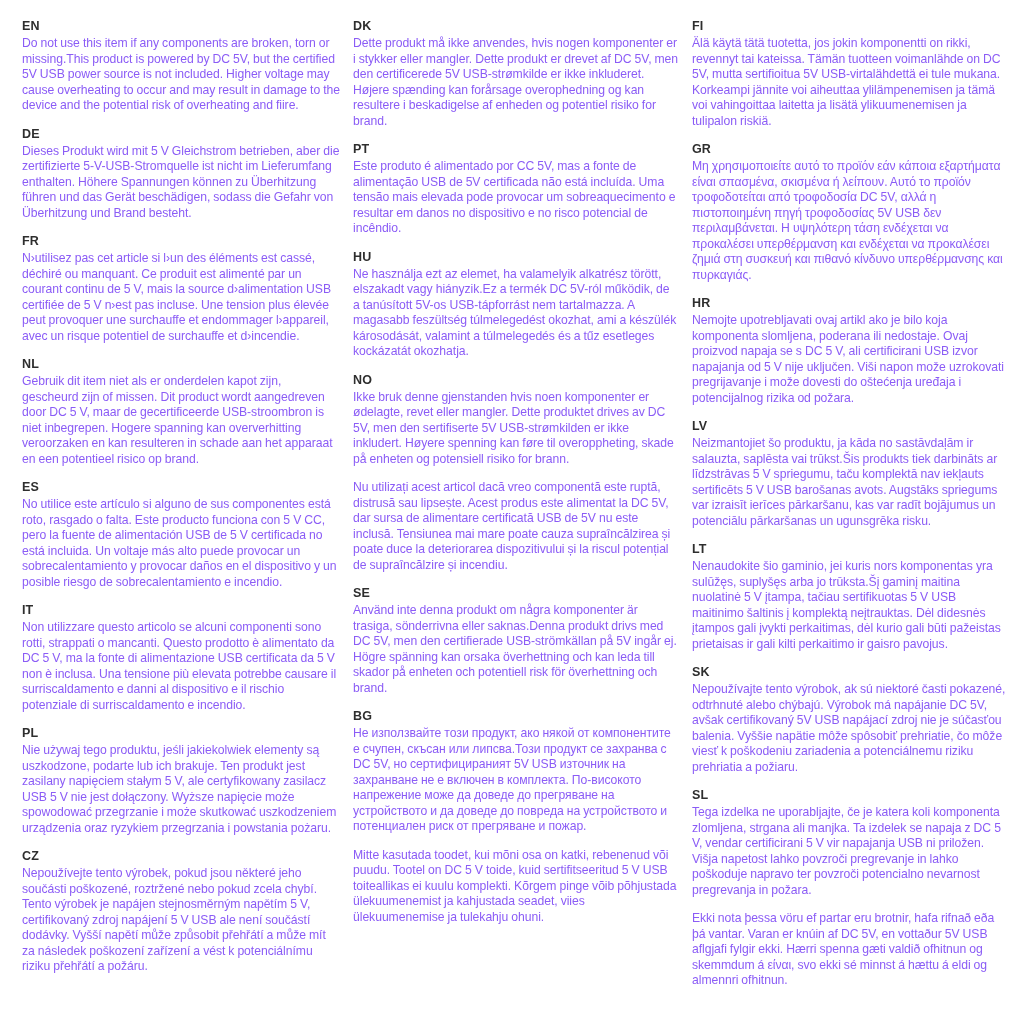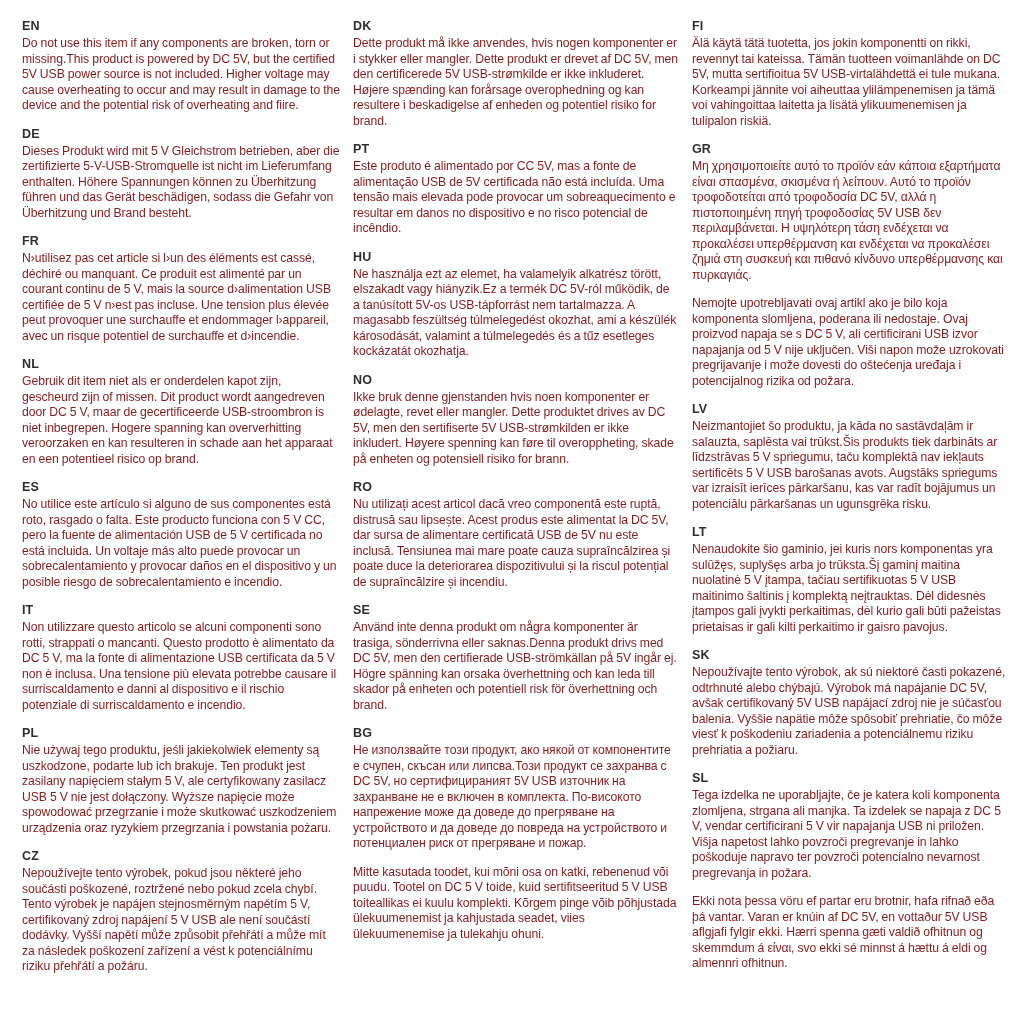--- a/index.html
+++ b/index.html
@@ -26,21 +26,21 @@
     font-size: 12.5px;
     line-height: 15px;
     font-weight: bold;
     color: #2e2e2e;
     margin: 0 0 2px 0;
     letter-spacing: 0.1px;
   }
   .lang-text {
     font-size: 12.2px;
     line-height: 15.5px;
-    color: #7f1d1d;
+    color: #8b5cf6;
     margin: 0;
     letter-spacing: -0.05px;
     word-spacing: -0.3px;
   }
 </style>
 </head>
 <body>
 
 <div class="page">
 
@@ -90,21 +90,20 @@
     </div>
     <div class="lang-section">
       <h3 class="lang-code">HU</h3>
       <p class="lang-text">Ne használja ezt az elemet, ha valamelyik alkatrész törött, elszakadt vagy hiányzik.Ez a termék DC 5V-ról működik, de a tanúsított 5V-os USB-tápforrást nem tartalmazza. A magasabb feszültség túlmelegedést okozhat, ami a készülék károsodását, valamint a túlmelegedés és a tűz esetleges kockázatát okozhatja.</p>
     </div>
     <div class="lang-section">
       <h3 class="lang-code">NO</h3>
       <p class="lang-text">Ikke bruk denne gjenstanden hvis noen komponenter er ødelagte, revet eller mangler. Dette produktet drives av DC 5V, men den sertifiserte 5V USB-strømkilden er ikke inkludert. Høyere spenning kan føre til overoppheting, skade på enheten og potensiell risiko for brann.</p>
     </div>
     <div class="lang-section">
-      <h3 class="lang-code">RO</h3>
       <p class="lang-text">Nu utilizați acest articol dacă vreo componentă este ruptă, distrusă sau lipsește. Acest produs este alimentat la DC 5V, dar sursa de alimentare certificată USB de 5V nu este inclusă. Tensiunea mai mare poate cauza supraîncălzirea și poate duce la deteriorarea dispozitivului și la riscul potențial de supraîncălzire și incendiu.</p>
     </div>
     <div class="lang-section">
       <h3 class="lang-code">SE</h3>
       <p class="lang-text">Använd inte denna produkt om några komponenter är trasiga, sönderrivna eller saknas.Denna produkt drivs med DC 5V, men den certifierade USB-strömkällan på 5V ingår ej. Högre spänning kan orsaka överhettning och kan leda till skador på enheten och potentiell risk för överhettning och brand.</p>
     </div>
     <div class="lang-section">
       <h3 class="lang-code">BG</h3>
       <p class="lang-text">Не използвайте този продукт, ако някой от компонентите е счупен, скъсан или липсва.Този продукт се захранва с DC 5V, но сертифицираният 5V USB източник на захранване не е включен в комплекта. По-високото напрежение може да доведе до прегряване на устройството и да доведе до повреда на устройството и потенциален риск от прегряване и пожар.</p>
     </div>
@@ -116,20 +115,21 @@
   <div class="col">
     <div class="lang-section">
       <h3 class="lang-code">FI</h3>
       <p class="lang-text">Älä käytä tätä tuotetta, jos jokin komponentti on rikki, revennyt tai kateissa. Tämän tuotteen voimanlähde on DC 5V, mutta sertifioitua 5V USB-virtalähdettä ei tule mukana. Korkeampi jännite voi aiheuttaa ylilämpenemisen ja tämä voi vahingoittaa laitetta ja lisätä ylikuumenemisen ja tulipalon riskiä.</p>
     </div>
     <div class="lang-section">
       <h3 class="lang-code">GR</h3>
       <p class="lang-text">Μη χρησιμοποιείτε αυτό το προϊόν εάν κάποια εξαρτήματα είναι σπασμένα, σκισμένα ή λείπουν. Αυτό το προϊόν τροφοδοτείται από τροφοδοσία DC 5V, αλλά η πιστοποιημένη πηγή τροφοδοσίας 5V USB δεν περιλαμβάνεται. Η υψηλότερη τάση ενδέχεται να προκαλέσει υπερθέρμανση και ενδέχεται να προκαλέσει ζημιά στη συσκευή και πιθανό κίνδυνο υπερθέρμανσης και πυρκαγιάς.</p>
     </div>
     <div class="lang-section">
+      <h3 class="lang-code">HR</h3>
       <p class="lang-text">Nemojte upotrebljavati ovaj artikl ako je bilo koja komponenta slomljena, poderana ili nedostaje. Ovaj proizvod napaja se s DC 5 V, ali certificirani USB izvor napajanja od 5 V nije uključen. Viši napon može uzrokovati pregrijavanje i može dovesti do oštećenja uređaja i potencijalnog rizika od požara.</p>
     </div>
     <div class="lang-section">
       <h3 class="lang-code">LV</h3>
       <p class="lang-text">Neizmantojiet šo produktu, ja kāda no sastāvdaļām ir salauzta, saplēsta vai trūkst.Šis produkts tiek darbināts ar līdzstrāvas 5 V spriegumu, taču komplektā nav iekļauts sertificēts 5 V USB barošanas avots. Augstāks spriegums var izraisīt ierīces pārkaršanu, kas var radīt bojājumus un potenciālu pārkaršanas un ugunsgrēka risku.</p>
     </div>
     <div class="lang-section">
       <h3 class="lang-code">LT</h3>
       <p class="lang-text">Nenaudokite šio gaminio, jei kuris nors komponentas yra sulūžęs, suplyšęs arba jo trūksta.Šį gaminį maitina nuolatinė 5 V įtampa, tačiau sertifikuotas 5 V USB maitinimo šaltinis į komplektą neįtrauktas. Dėl didesnės įtampos gali įvykti perkaitimas, dėl kurio gali būti pažeistas prietaisas ir gali kilti perkaitimo ir gaisro pavojus.</p>
     </div>

